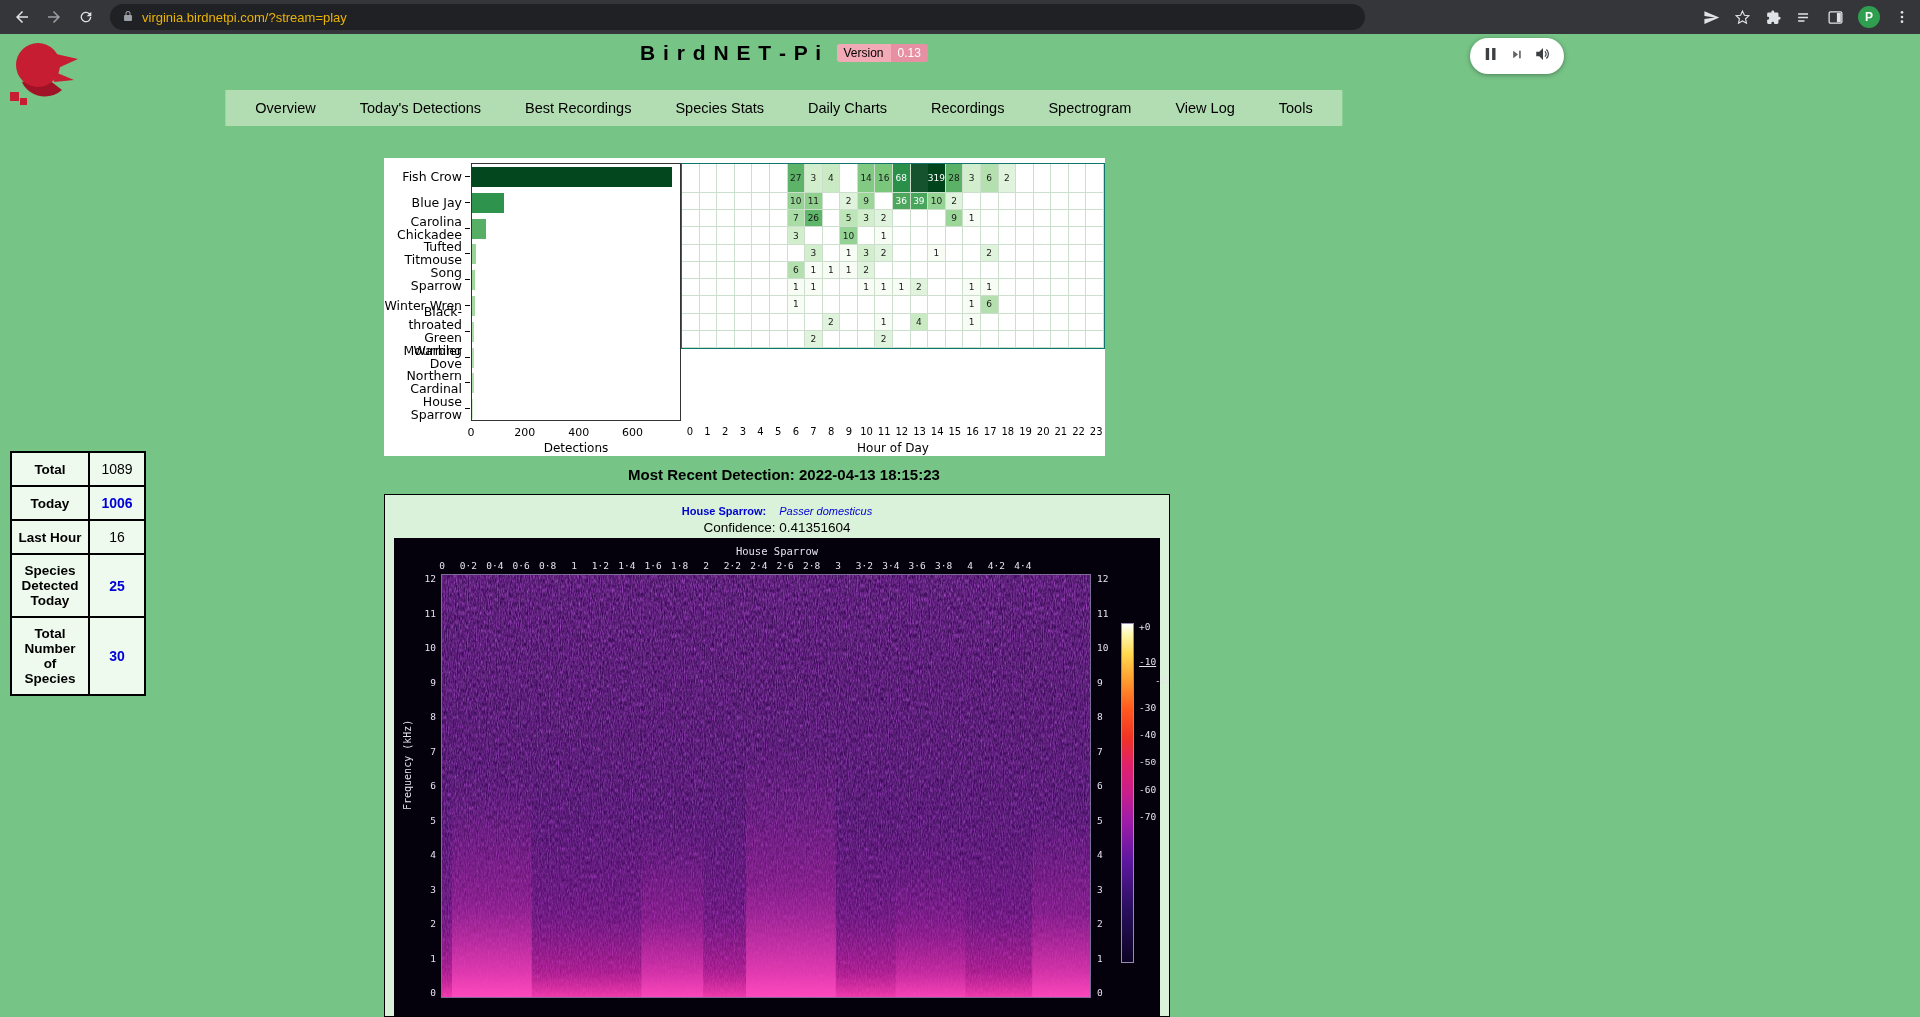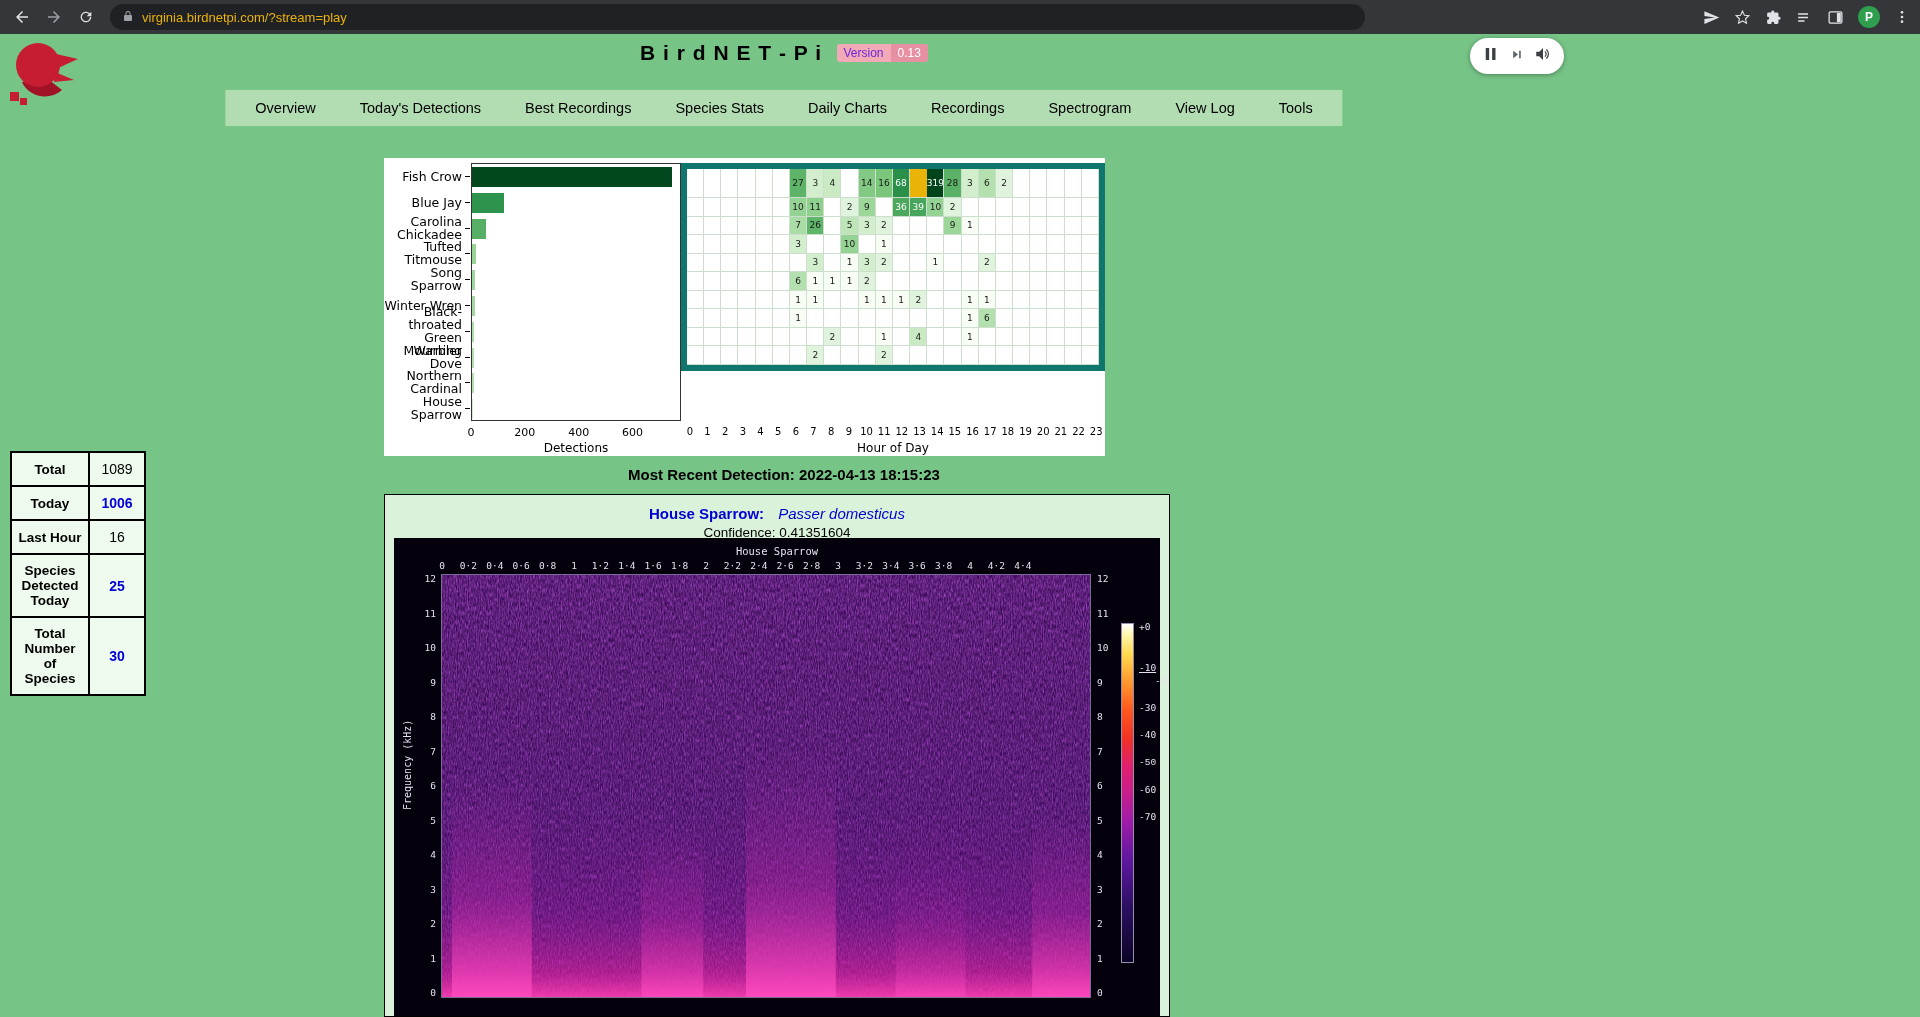--- a/index.html
+++ b/index.html
@@ -15,53 +15,53 @@
   .browser-icons span{display:flex;align-items:center;justify-content:center;cursor:pointer}
   .avatar{width:22px;height:22px;border-radius:50%;background:#2f9e4f;color:#fff;font-size:12px;font-weight:bold;display:flex;align-items:center;justify-content:center}
 
   
   .page{position:absolute;top:34px;left:0;width:1920px;height:983px}
   .logo{position:absolute;left:8px;top:4px}
   .media-controls{position:absolute;left:1470px;top:4px;width:94px;height:36px;background:#fff;border-radius:18px;box-shadow:0 1px 5px rgba(0,0,0,.35);display:flex;align-items:center;justify-content:space-between;padding:0 12px;z-index:20}
   .site-header{position:absolute;left:0;top:7px;width:1568px;text-align:center}
   .site-title{font-size:21px;font-weight:bold;letter-spacing:1px;color:#000;vertical-align:middle}
   .badge{display:inline-flex;margin-left:10px;vertical-align:middle;font-size:12px;border-radius:3px;overflow:hidden}
-  .badge-label{background:#f2abb6;color:#6d28d9;padding:2px 7px}
+  .badge-label{background:#f2abb6;color:#000000;padding:2px 7px}
   .badge-value{background:#e78fa3;color:#fff;padding:2px 7px}
 
   .main-nav{position:absolute;top:56px;left:784px;transform:translateX(-50%);background:#b2dcb2;display:flex;height:36px;align-items:center;padding:0 8px;white-space:nowrap}
   .nav-item{padding:0 22px;font-size:14.5px;color:#000;text-decoration:none;cursor:pointer}
 
   .h-top10,.h-recent{position:absolute;left:0;width:1568px;text-align:center;font-size:15px;font-weight:bold;color:#000}
   .h-top10{top:98px}
   .h-recent{top:432px}
 
   
   .figure{position:absolute;left:384px;top:124px;width:721px;height:298px;background:#fff;font-family:"DejaVu Sans",sans-serif;color:#000}
   .species-labels{position:absolute;left:0;top:5px;width:87px;height:258px}
   .species-label{position:absolute;right:9px;transform:translateY(-50%);font-size:12.5px;line-height:13px;text-align:right;white-space:pre-line}
   .tickdash{position:absolute;right:1px;width:5px;height:1px;background:#000}
   .bar-plot{position:absolute;left:87px;top:5px;width:210px;height:258px;border:1px solid #333;background:#fff}
   .bar{position:absolute;left:0;height:20px}
-  .heat-plot{position:absolute;left:297px;top:5px;width:424px;height:208px;border:6px solid #0f766e;background:#eab308;display:grid;grid-template-columns:repeat(24,1fr);grid-template-rows:repeat(10,1fr)}
+  .heat-plot{position:absolute;left:297px;top:5px;width:424px;height:186px;border:1px solid #0f766e;background:#14532d;display:grid;grid-template-columns:repeat(24,1fr);grid-template-rows:repeat(10,1fr)}
   .heat-cell{border-right:1px solid #ccdecc;border-bottom:1px solid #ccdecc;display:flex;align-items:center;justify-content:center;font-size:9px;background:#fff;overflow:hidden}
   .bar-tick{position:absolute;top:268px;transform:translateX(-50%);font-size:11px}
   .hour-row{position:absolute;left:297px;top:268px;width:424px;display:grid;grid-template-columns:repeat(24,1fr);font-size:10px;text-align:center}
   .axis-label{position:absolute;top:283px;text-align:center;font-size:12px}
 
   
   .stats-table{position:absolute;left:10px;top:417px;border-collapse:collapse;font-size:13.5px}
   .stats-table td{border:2px solid #000;background:#effaef;text-align:center;vertical-align:middle;padding:8px 5px}
   .stats-table td.lab{font-weight:bold;width:78px;color:#000}
   .stats-table td.val{width:56px;color:#000;font-size:14px}
   .stats-table td.val.link{color:#0000d4;font-weight:bold;cursor:pointer}
 
   
   .panel{position:absolute;left:384px;top:460px;width:786px;height:523px;background:#d9f2d9;border:1px solid #000;overflow:hidden}
-  .panel-title{margin-top:10px;text-align:center;font-size:15px}
+  .panel-title{margin-top:10px;text-align:center;font-size:11px}
   .sp-common{color:#0000d4;font-weight:bold;text-decoration:none;cursor:pointer}
   .sp-sci{color:#0000d4;font-style:italic;text-decoration:none;cursor:pointer;margin-left:10px}
   .panel-conf{text-align:center;font-size:13.5px;color:#000;margin-top:3px}
   .spectro{position:absolute;left:9px;top:43px;width:766px;height:480px;background:#04010d;font-family:"DejaVu Sans Mono",monospace;color:#e6e0f0;font-size:9.5px}
   .spec-title{position:absolute;top:7px;left:0;width:766px;text-align:center;font-size:10.5px}
   .spec-ylabel{position:absolute;left:8px;top:272px;transform:rotate(-90deg);transform-origin:left top;white-space:nowrap;font-size:10px}
   .spec-canvas{position:absolute;left:47px;top:36px;border:1px solid #7a6a98}
   .time-tick{position:absolute;top:22px;transform:translateX(-50%)}
   .freq-tick.left{position:absolute;left:18px;width:24px;text-align:right}
   .freq-tick.right{position:absolute;left:703px}
@@ -631,21 +631,21 @@
           <span class="freq-tick right" style="top: 276.5px;">5</span>
           <span class="freq-tick right" style="top: 311px;">4</span>
           <span class="freq-tick right" style="top: 345.5px;">3</span>
           <span class="freq-tick right" style="top: 380px;">2</span>
           <span class="freq-tick right" style="top: 414.5px;">1</span>
           <span class="freq-tick right" style="top: 449px;">0</span>
         </div>
       <div class="colorbar"></div>
       <div id="cbTicks">
           <span class="cb-tick" style="top: 83px;">+0</span>
-          <span class="cb-tick" style="top: 124px; text-decoration: underline;">-10</span>
+          <span class="cb-tick" style="top: 118px; text-decoration: underline;">-10</span>
           <span class="cb-tick" style="top: 137.2px; margin-left: 16px;">-20</span>
           <span class="cb-tick" style="top: 164.3px;">-30</span>
           <span class="cb-tick" style="top: 191.4px;">-40</span>
           <span class="cb-tick" style="top: 218.5px; font-family: Liberation Mono, monospace;">-50</span>
           <span class="cb-tick" style="top: 245.6px;">-60</span>
           <span class="cb-tick" style="top: 272.7px;">-70</span>
         </div>
     </div>
   </div>
 </div>

